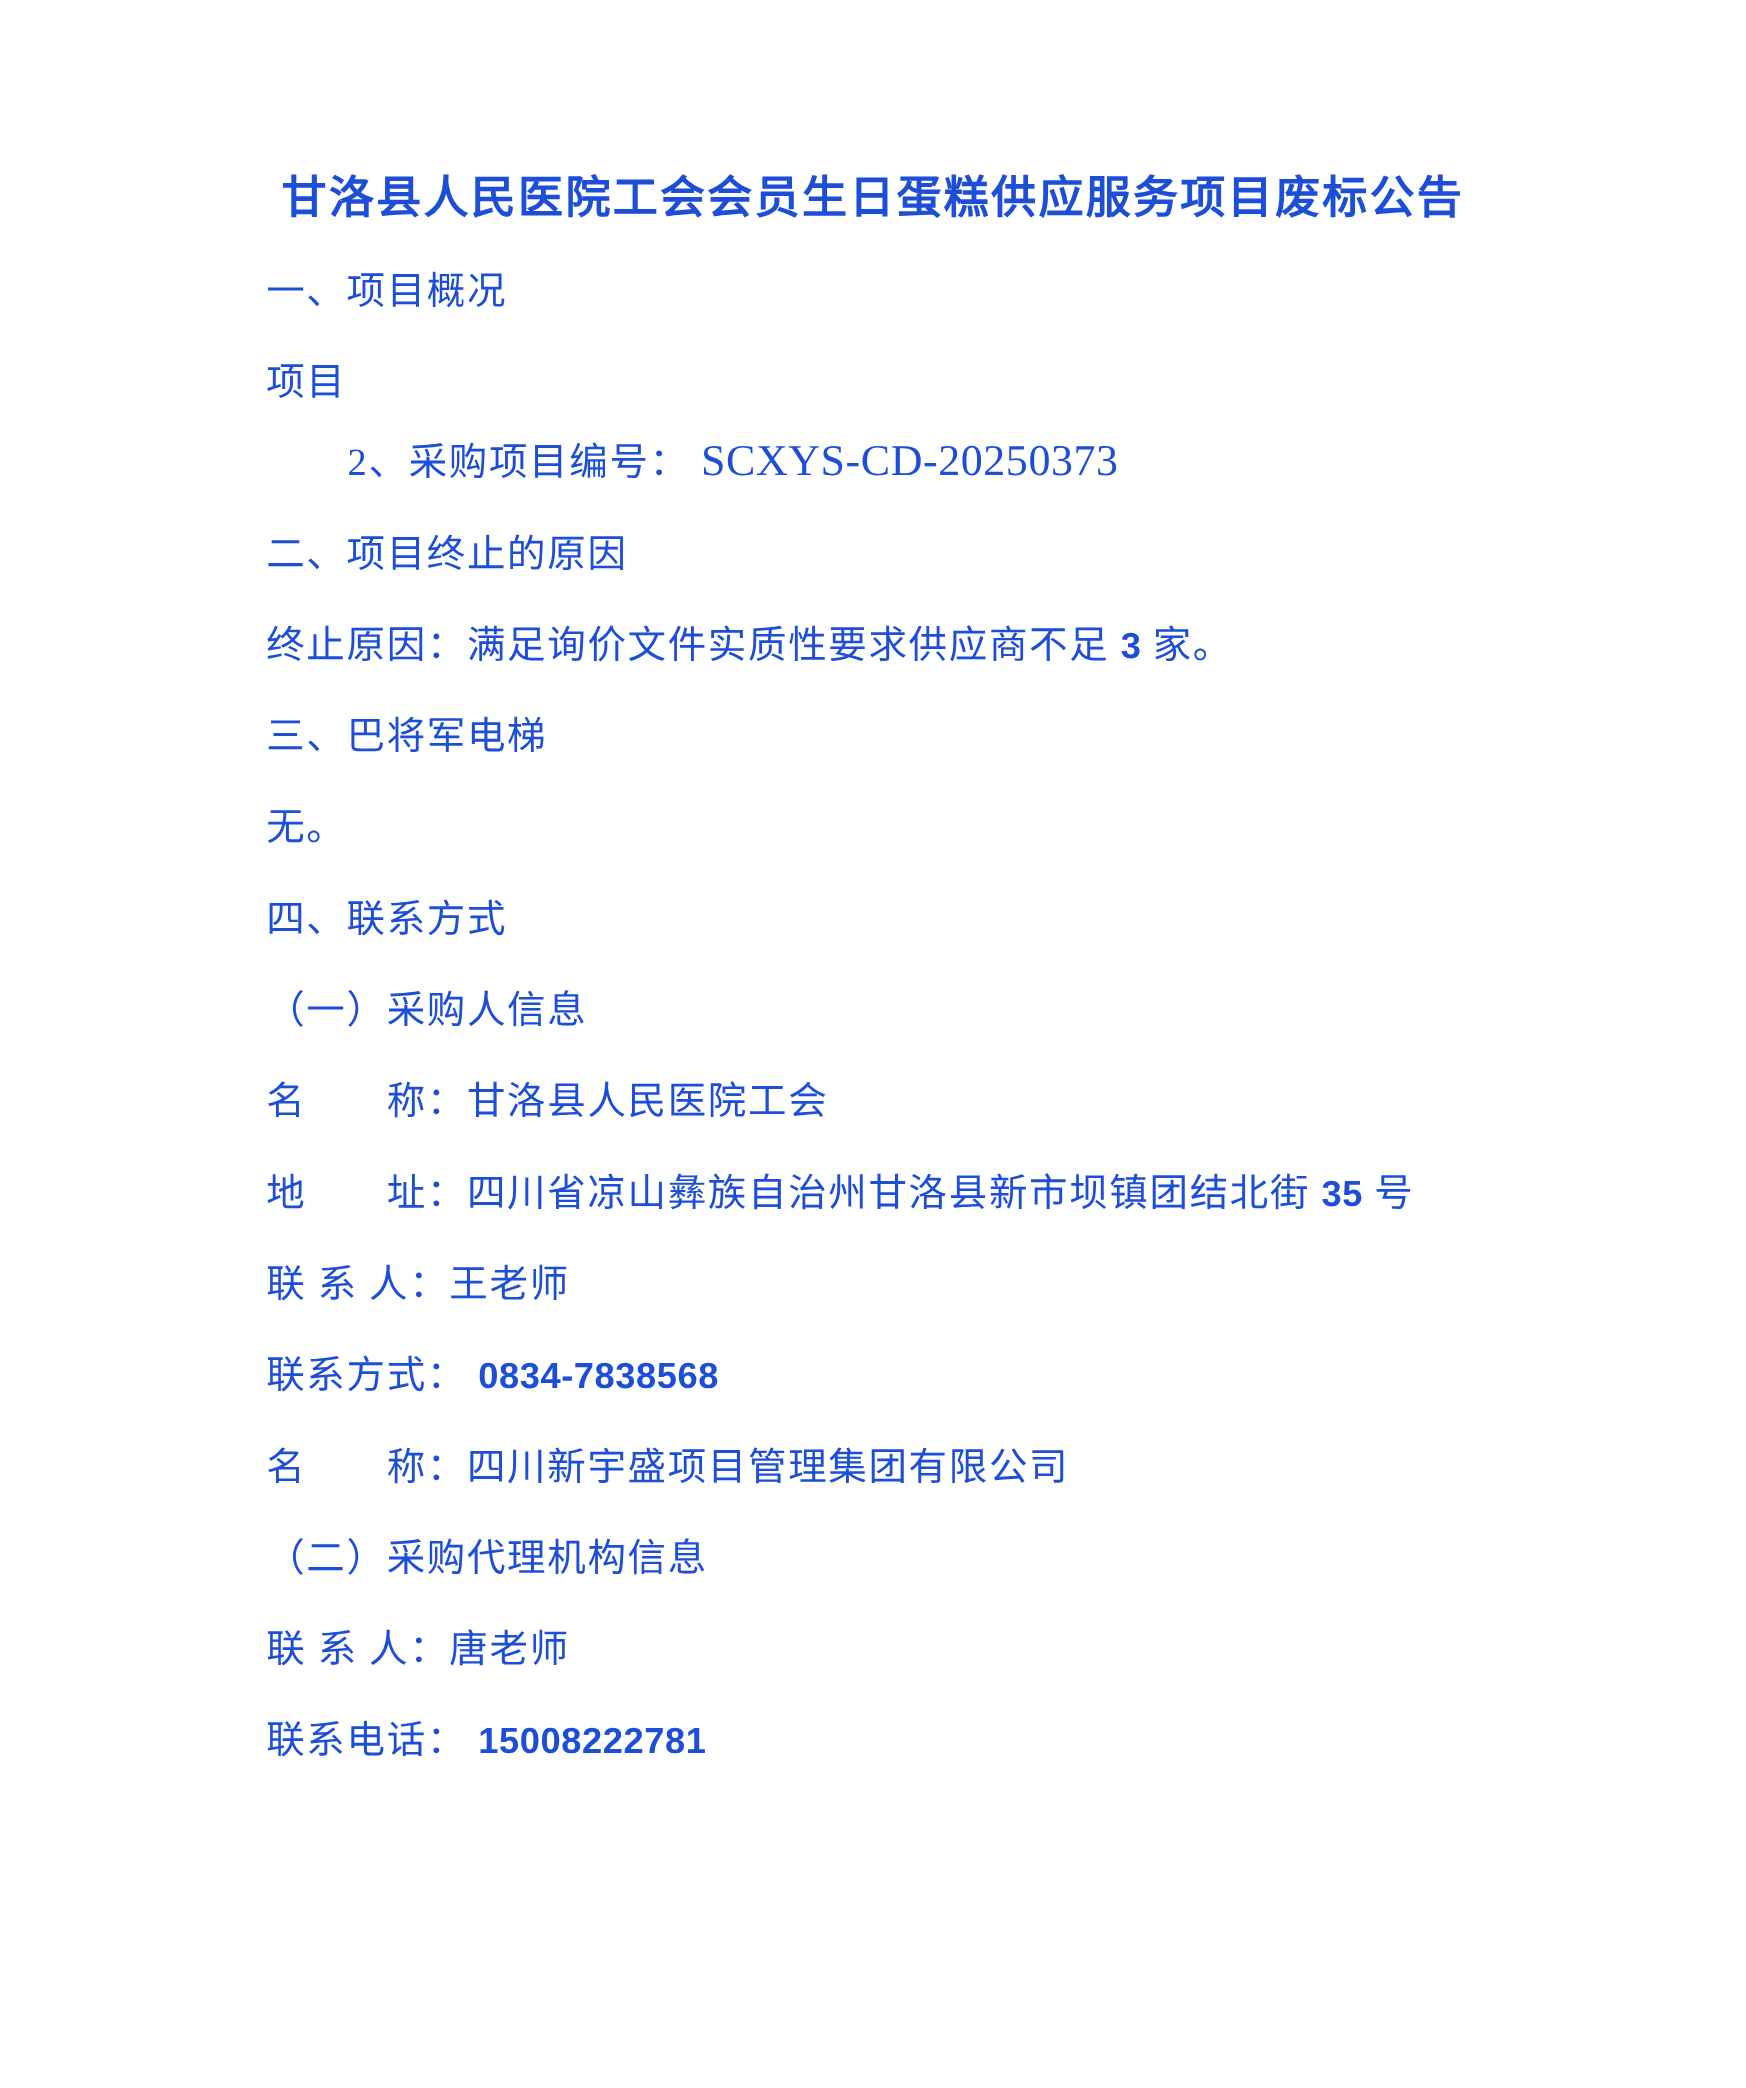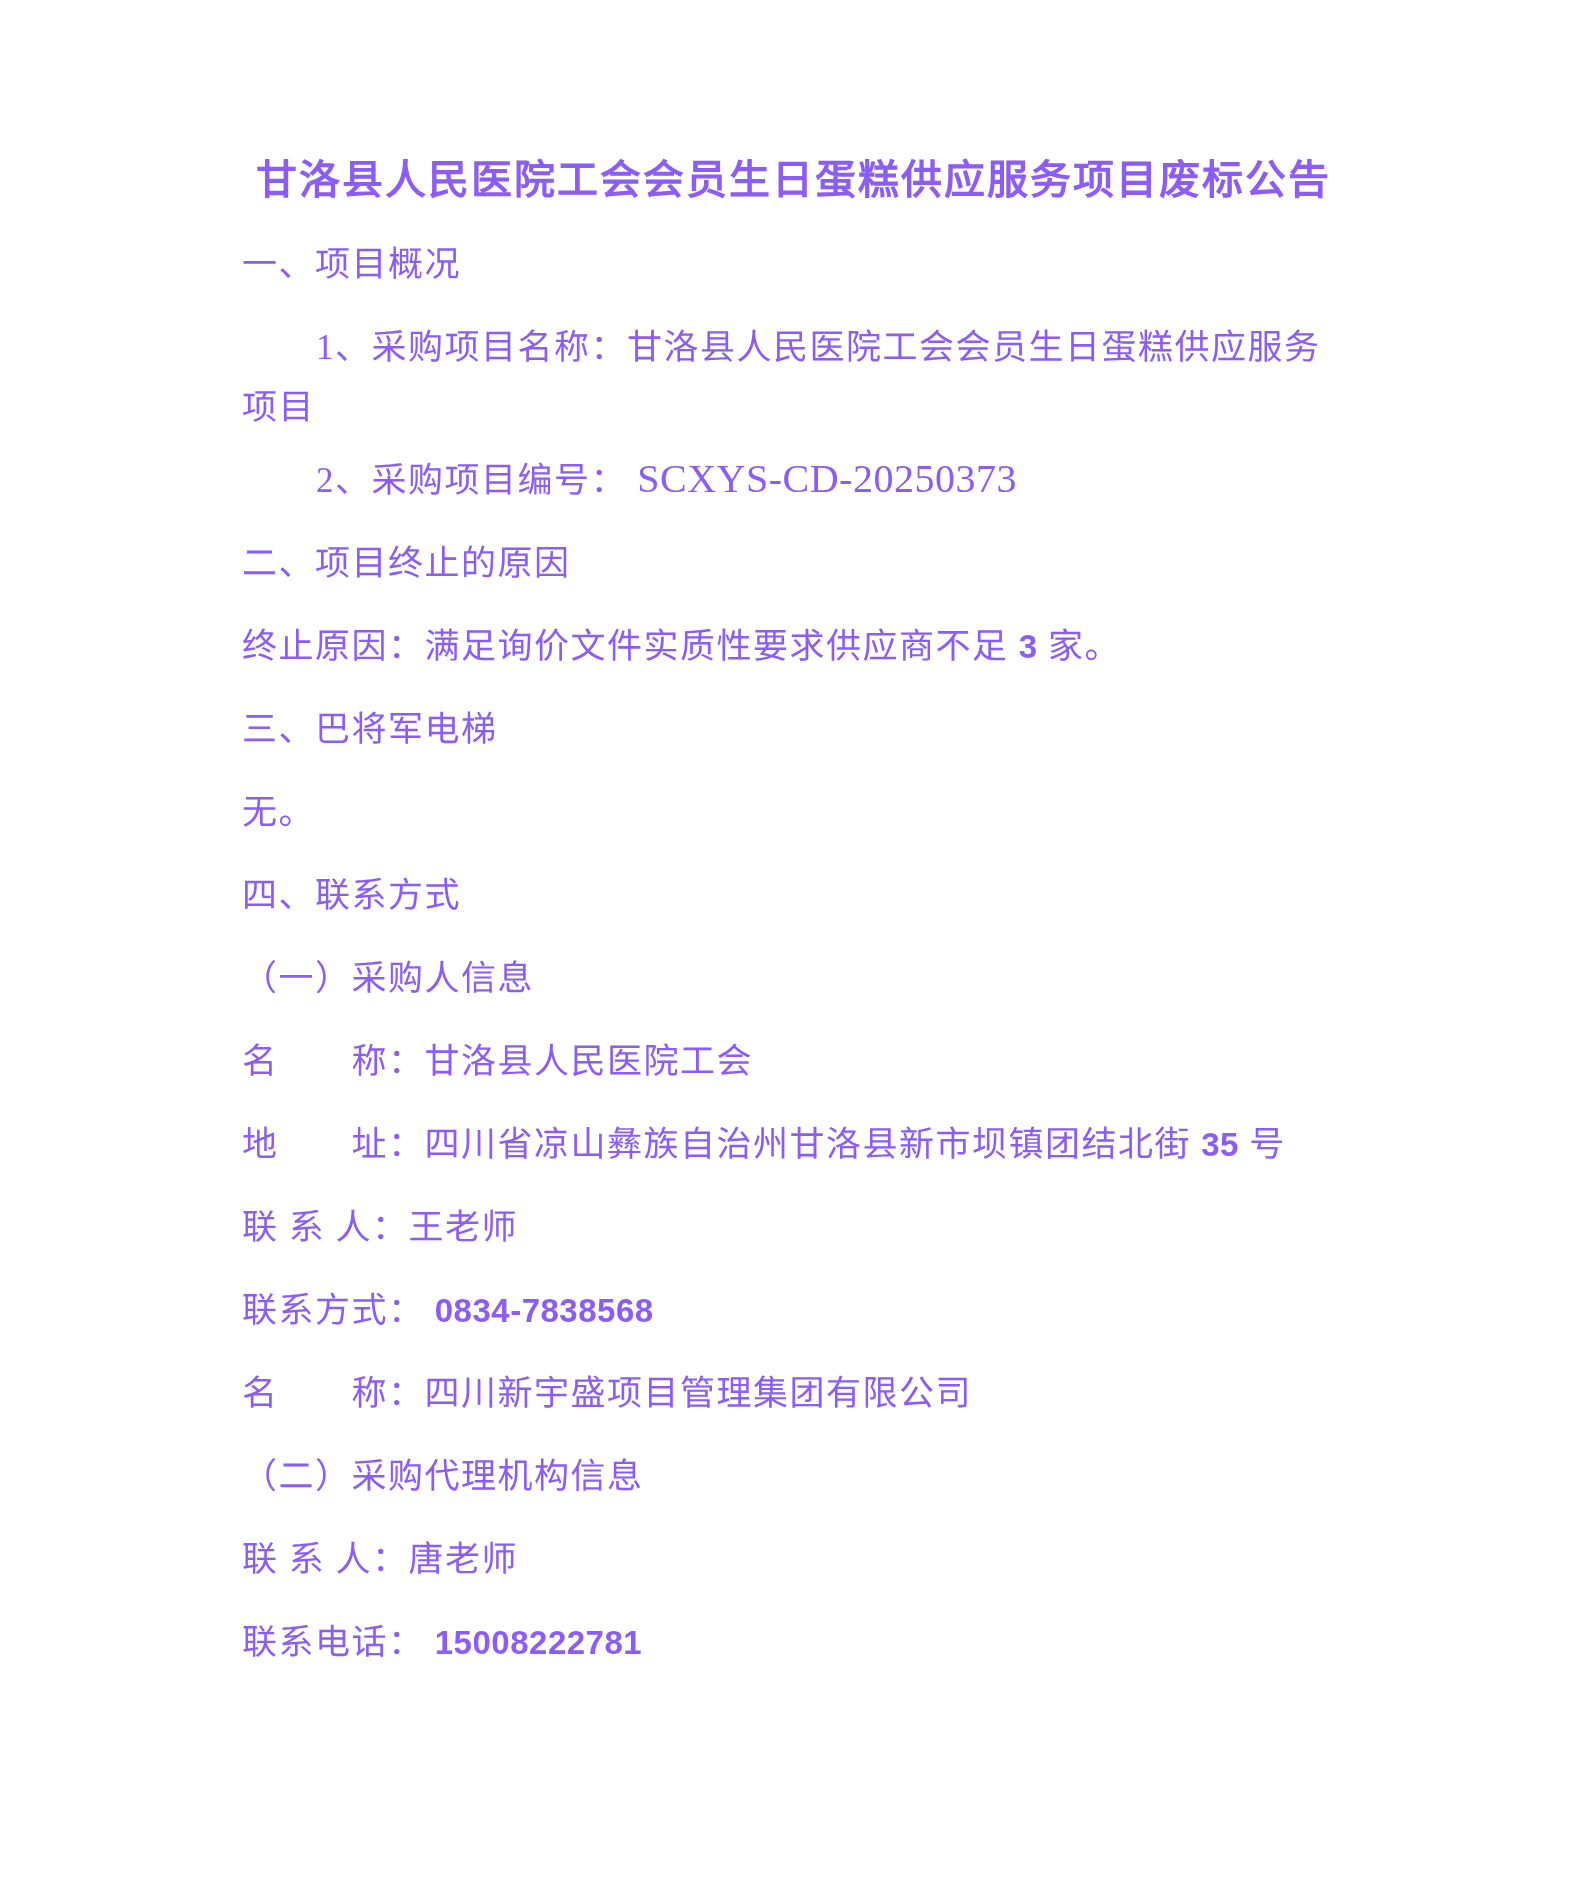--- a/index.html
+++ b/index.html
@@ -5,21 +5,21 @@
   html, body {
     margin: 0;
     padding: 0;
     background: #ffffff;
   }
   .page {
     position: relative;
     width: 1587px;
     height: 1766px;
     background: #ffffff;
-    color: #8b5cf6;
+    color: #1d4ed8;
     overflow: hidden;
     box-sizing: border-box;
     padding-top: 147px;
     font-family: "Liberation Serif", "DejaVu Serif", serif;
   }
   .doc-title {
     margin: 0 0 22px 0;
     font-size: 41px;
     line-height: 66px;
     font-weight: bold;
@@ -64,21 +64,20 @@
 </head>
 <body>
 
 <div class="page">
 
   <h1 class="doc-title">甘洛县人民医院工会会员生日蛋糕供应服务项目废标公告</h1>
 
   <div class="doc-body">
 
     <p><span class="seg-zh">一、项目概况</span></p>
-    <p class="indent tight"><span class="seg-zh">1、采购项目名称：甘洛县人民医院工会会员生日蛋糕供应服务</span></p>
     <p class="wrap-tail"><span class="seg-zh">项目</span></p>
     <p class="indent"><span class="seg-zh">2、采购项目编号： </span><span class="seg-code">SCXYS-CD-20250373</span></p>
     <p><span class="seg-zh">二、项目终止的原因</span></p>
     <p><span class="seg-zh">终止原因：满足询价文件实质性要求供应商不足 </span><span class="seg-num">3</span><span class="seg-zh"> 家。</span></p>
     <p><span class="seg-zh">三、巴将军电梯</span></p>
     <p><span class="seg-zh">无。</span></p>
     <p><span class="seg-zh">四、联系方式</span></p>
     <p><span class="seg-zh">（一）采购人信息</span></p>
     <p><span class="seg-zh">名　　称：甘洛县人民医院工会</span></p>
     <p><span class="seg-zh">地　　址：四川省凉山彝族自治州甘洛县新市坝镇团结北街 </span><span class="seg-num">35</span><span class="seg-zh"> 号</span></p>

